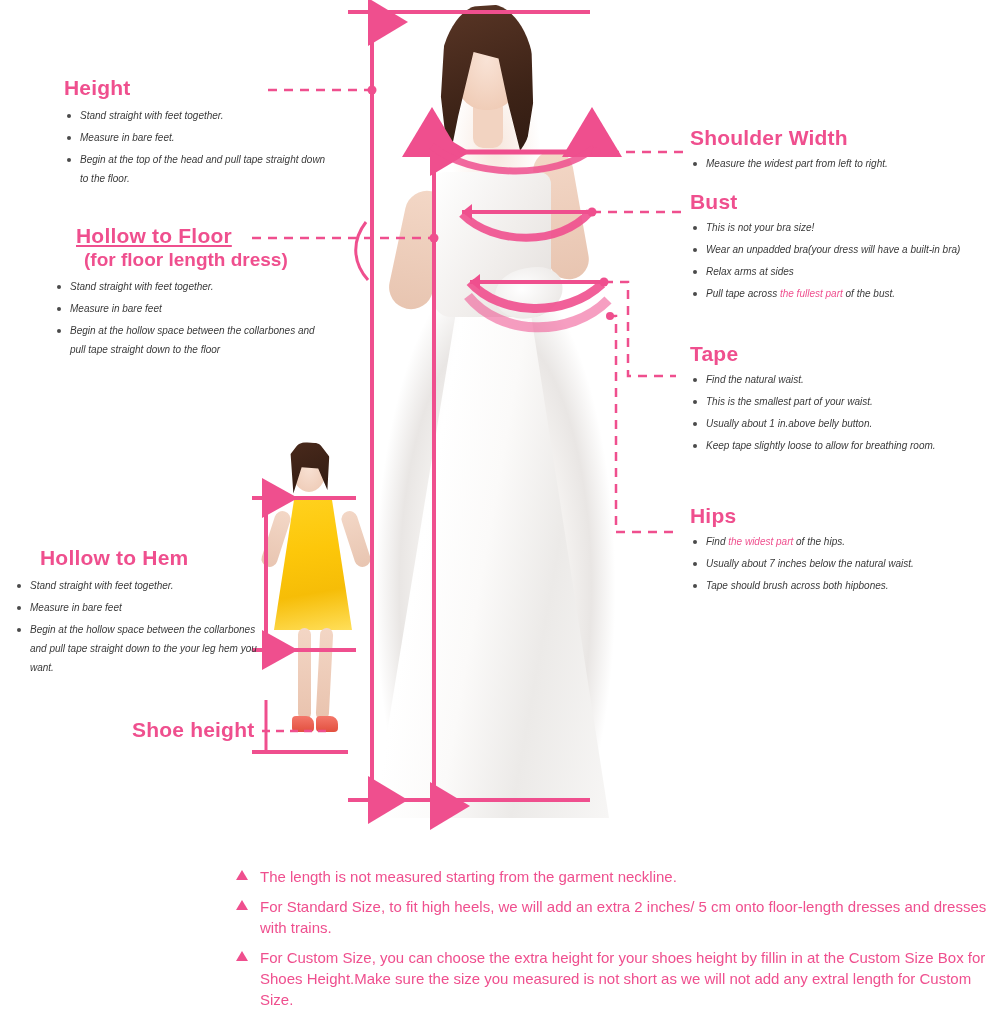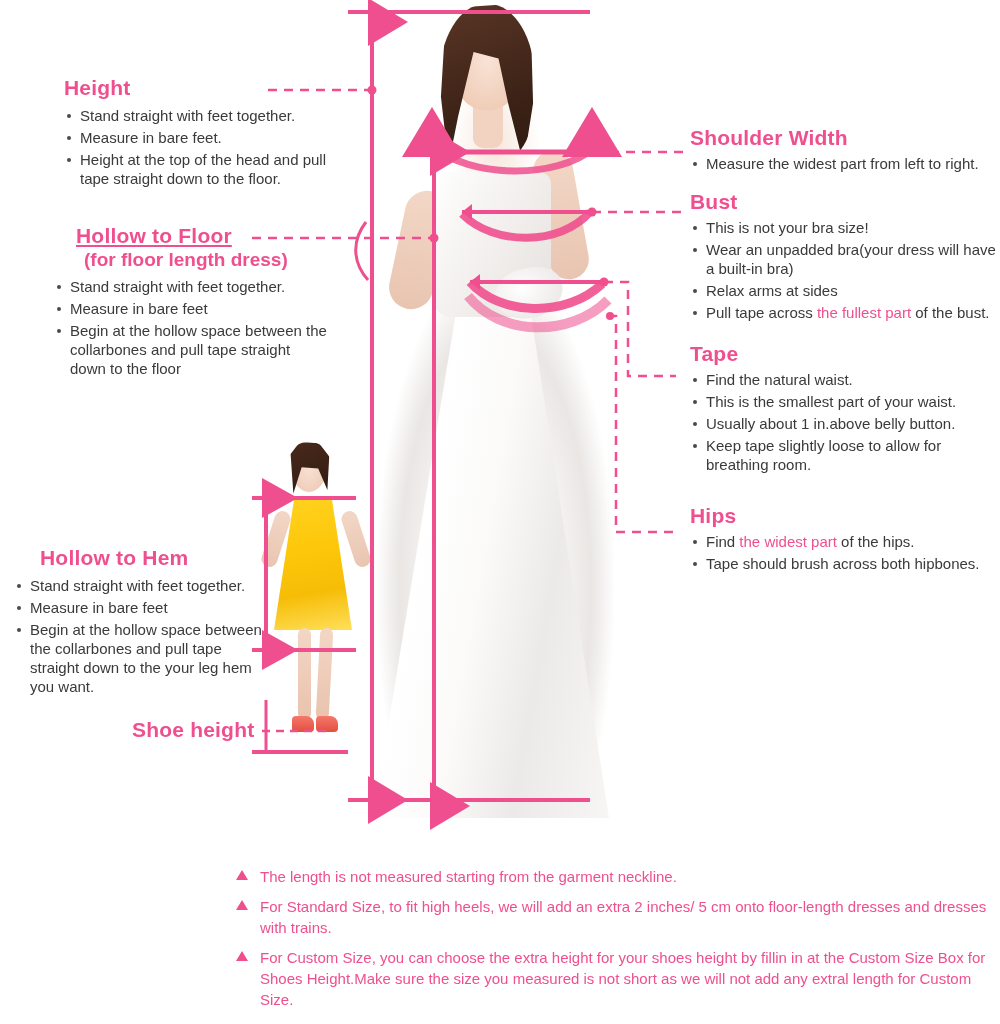--- a/index.html
+++ b/index.html
@@ -29,24 +29,25 @@
     margin-top:1px;
   }
   ul.items{
     list-style:none;
     margin:6px 0 0 0;
     padding:0;
   }
   ul.items li{
     position:relative;
     padding-left:16px;
-    font-size:15px;
+    font-size:10px;
     line-height:19px;
     color:#3a3a3a;
     margin-bottom:3px;
+    font-style:italic;
   }
   ul.items li:before{
     content:"";
     position:absolute;
     left:3px;top:8px;
     width:4px;height:4px;
     border-radius:50%;
     background:#4a4a4a;
   }
   .pinktxt{color:#ef4f8e;}
@@ -263,21 +264,21 @@
       <line x1="252" y1="752" x2="348" y2="752" stroke="#ef4f8e" stroke-width="4"></line>
       <line x1="262" y1="731" x2="332" y2="731" stroke="#ef4f8e" stroke-width="2.5" stroke-dasharray="8 6"></line>
     </g>
   </svg>
 
   <div class="blk" style="left:64px;top:76px;width:270px;">
     <div class="hd">Height</div>
     <ul class="items">
       <li>Stand straight with feet together.</li>
       <li>Measure in bare feet.</li>
-      <li>Height at the top of the head and pull tape straight down to the floor.</li>
+      <li>Begin at the top of the head and pull tape straight down to the floor.</li>
     </ul>
   </div>
 
   <div class="blk" style="left:42px;top:224px;width:288px;">
     <div class="hd" style="padding-left:34px;text-decoration:underline;">Hollow to Floor</div>
     <div class="sub" style="padding-left:42px;">(for floor length dress)</div>
     <ul class="items" style="padding-left:12px;">
       <li>Stand straight with feet together.</li>
       <li>Measure in bare feet</li>
       <li>Begin at the hollow space between the collarbones and pull tape straight down to the floor</li>
@@ -321,20 +322,21 @@
       <li>This is the smallest part of your waist.</li>
       <li>Usually about 1 in.above belly button.</li>
       <li>Keep tape slightly loose to allow for breathing room.</li>
     </ul>
   </div>
 
   <div class="blk" style="left:690px;top:504px;width:310px;">
     <div class="hd">Hips</div>
     <ul class="items" style="margin-top:4px;">
       <li><span>Find </span><span class="pinktxt">the widest part</span><span> of the hips.</span></li>
+      <li>Usually about 7 inches below the natural waist.</li>
       <li>Tape should brush across both hipbones.</li>
     </ul>
   </div>
 
   <div id="notes">
     <div class="note">
       <span class="tri"></span>
       <span>The length is not measured starting from the garment neckline.</span>
     </div>
     <div class="note">

